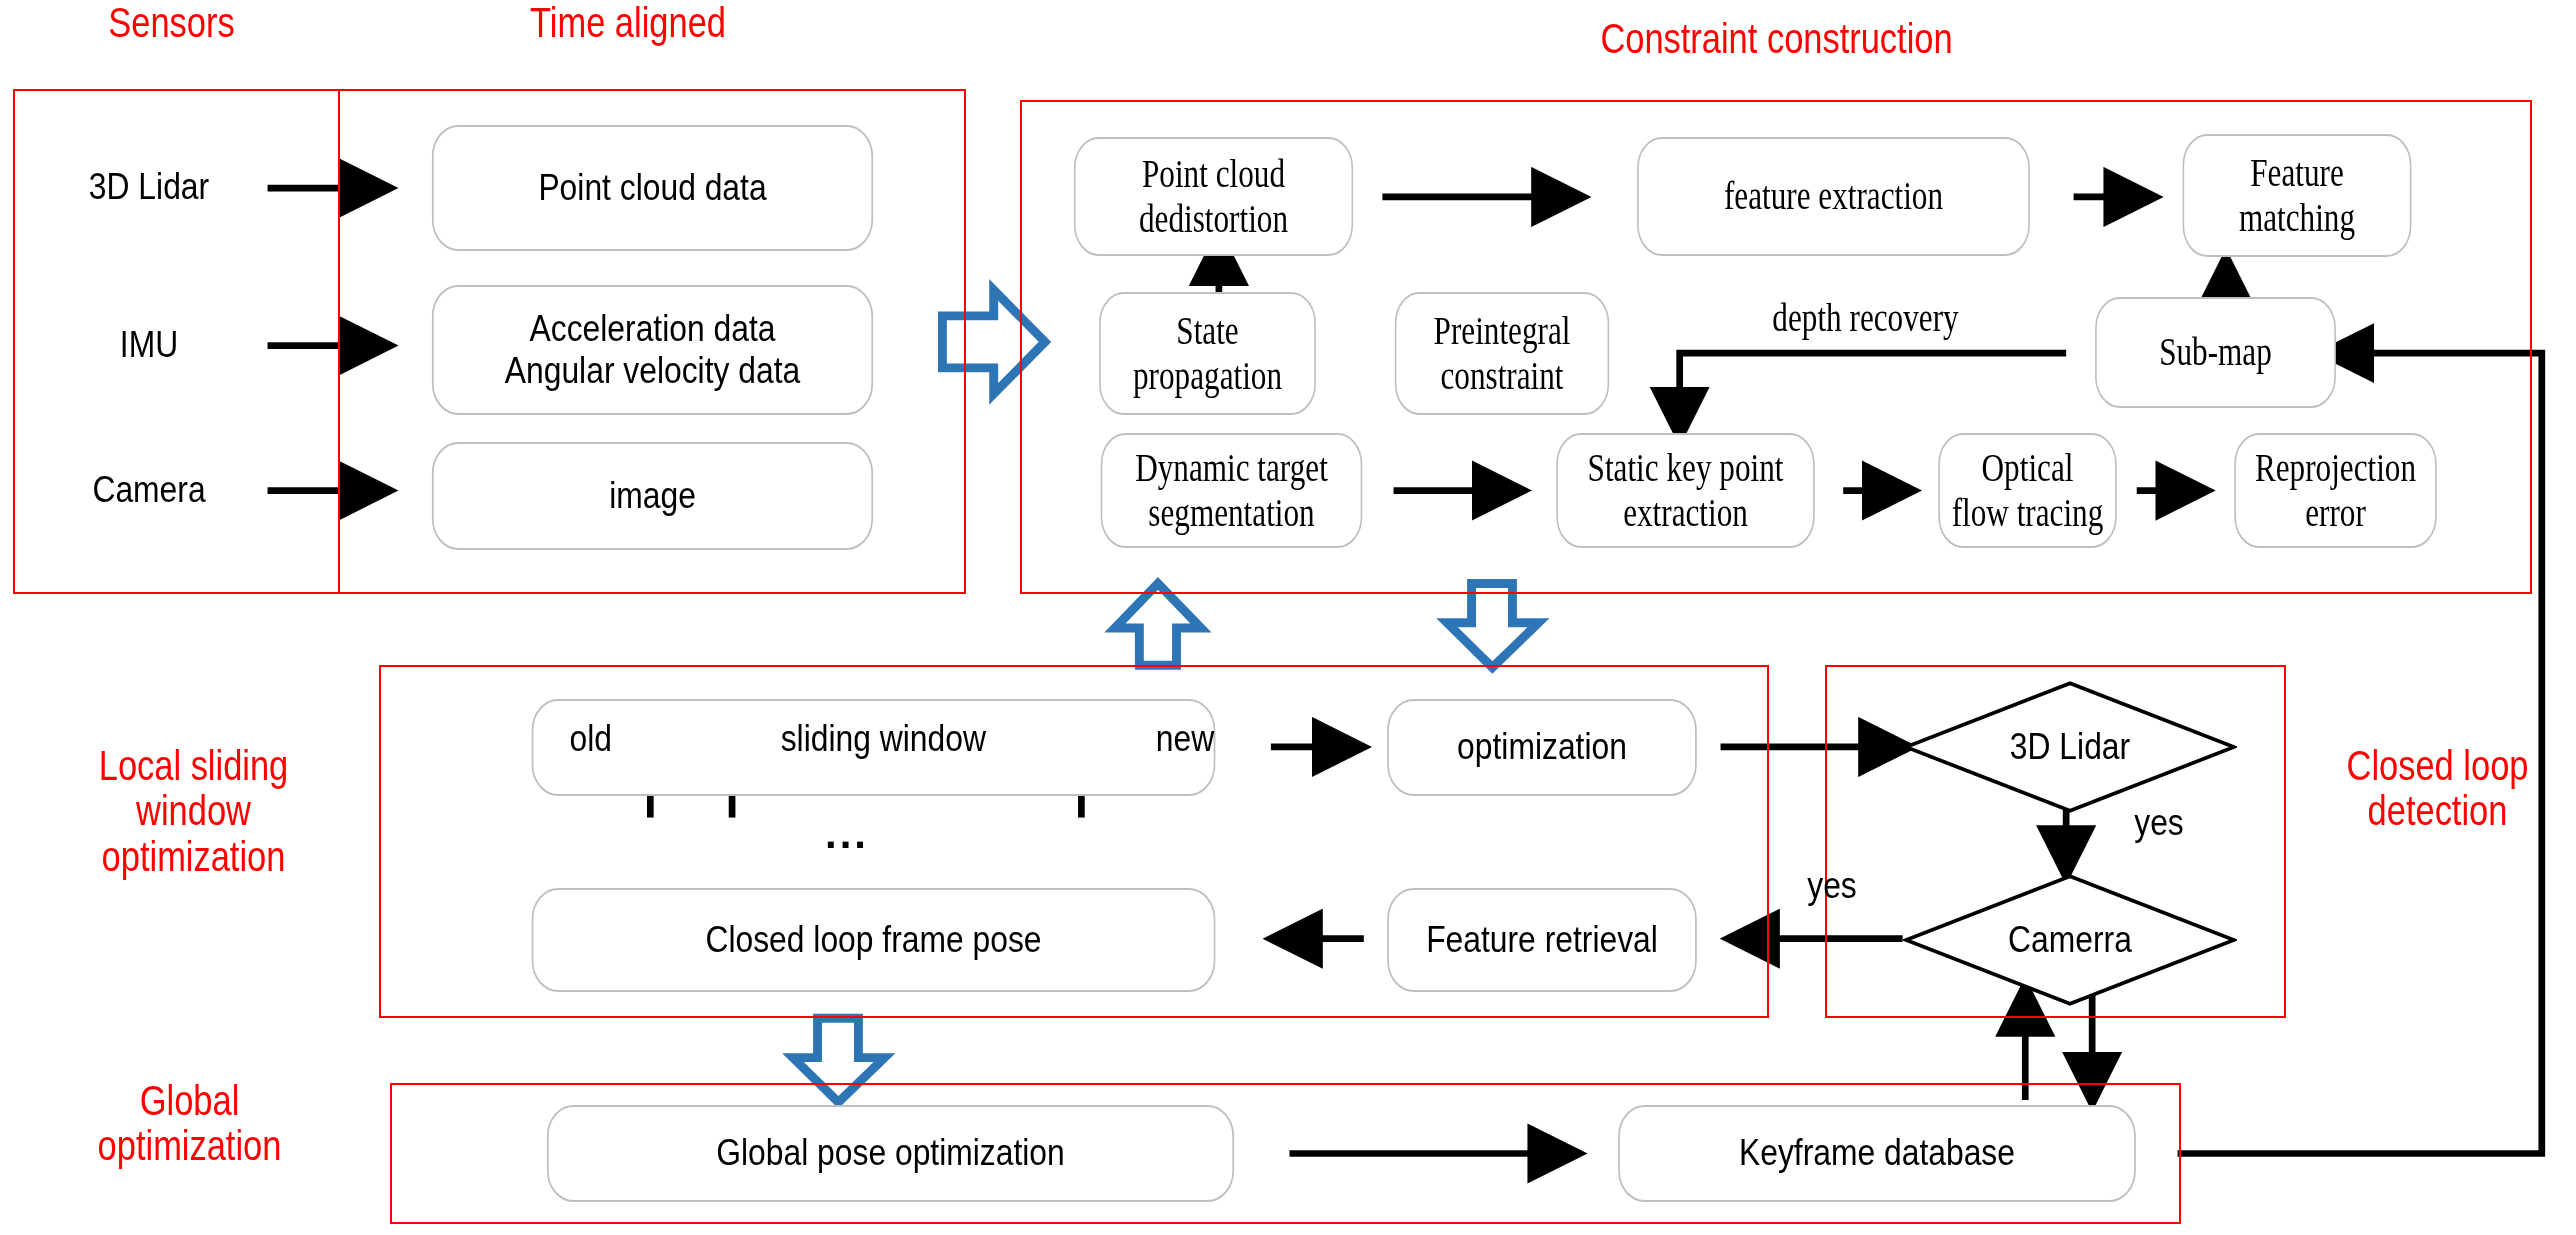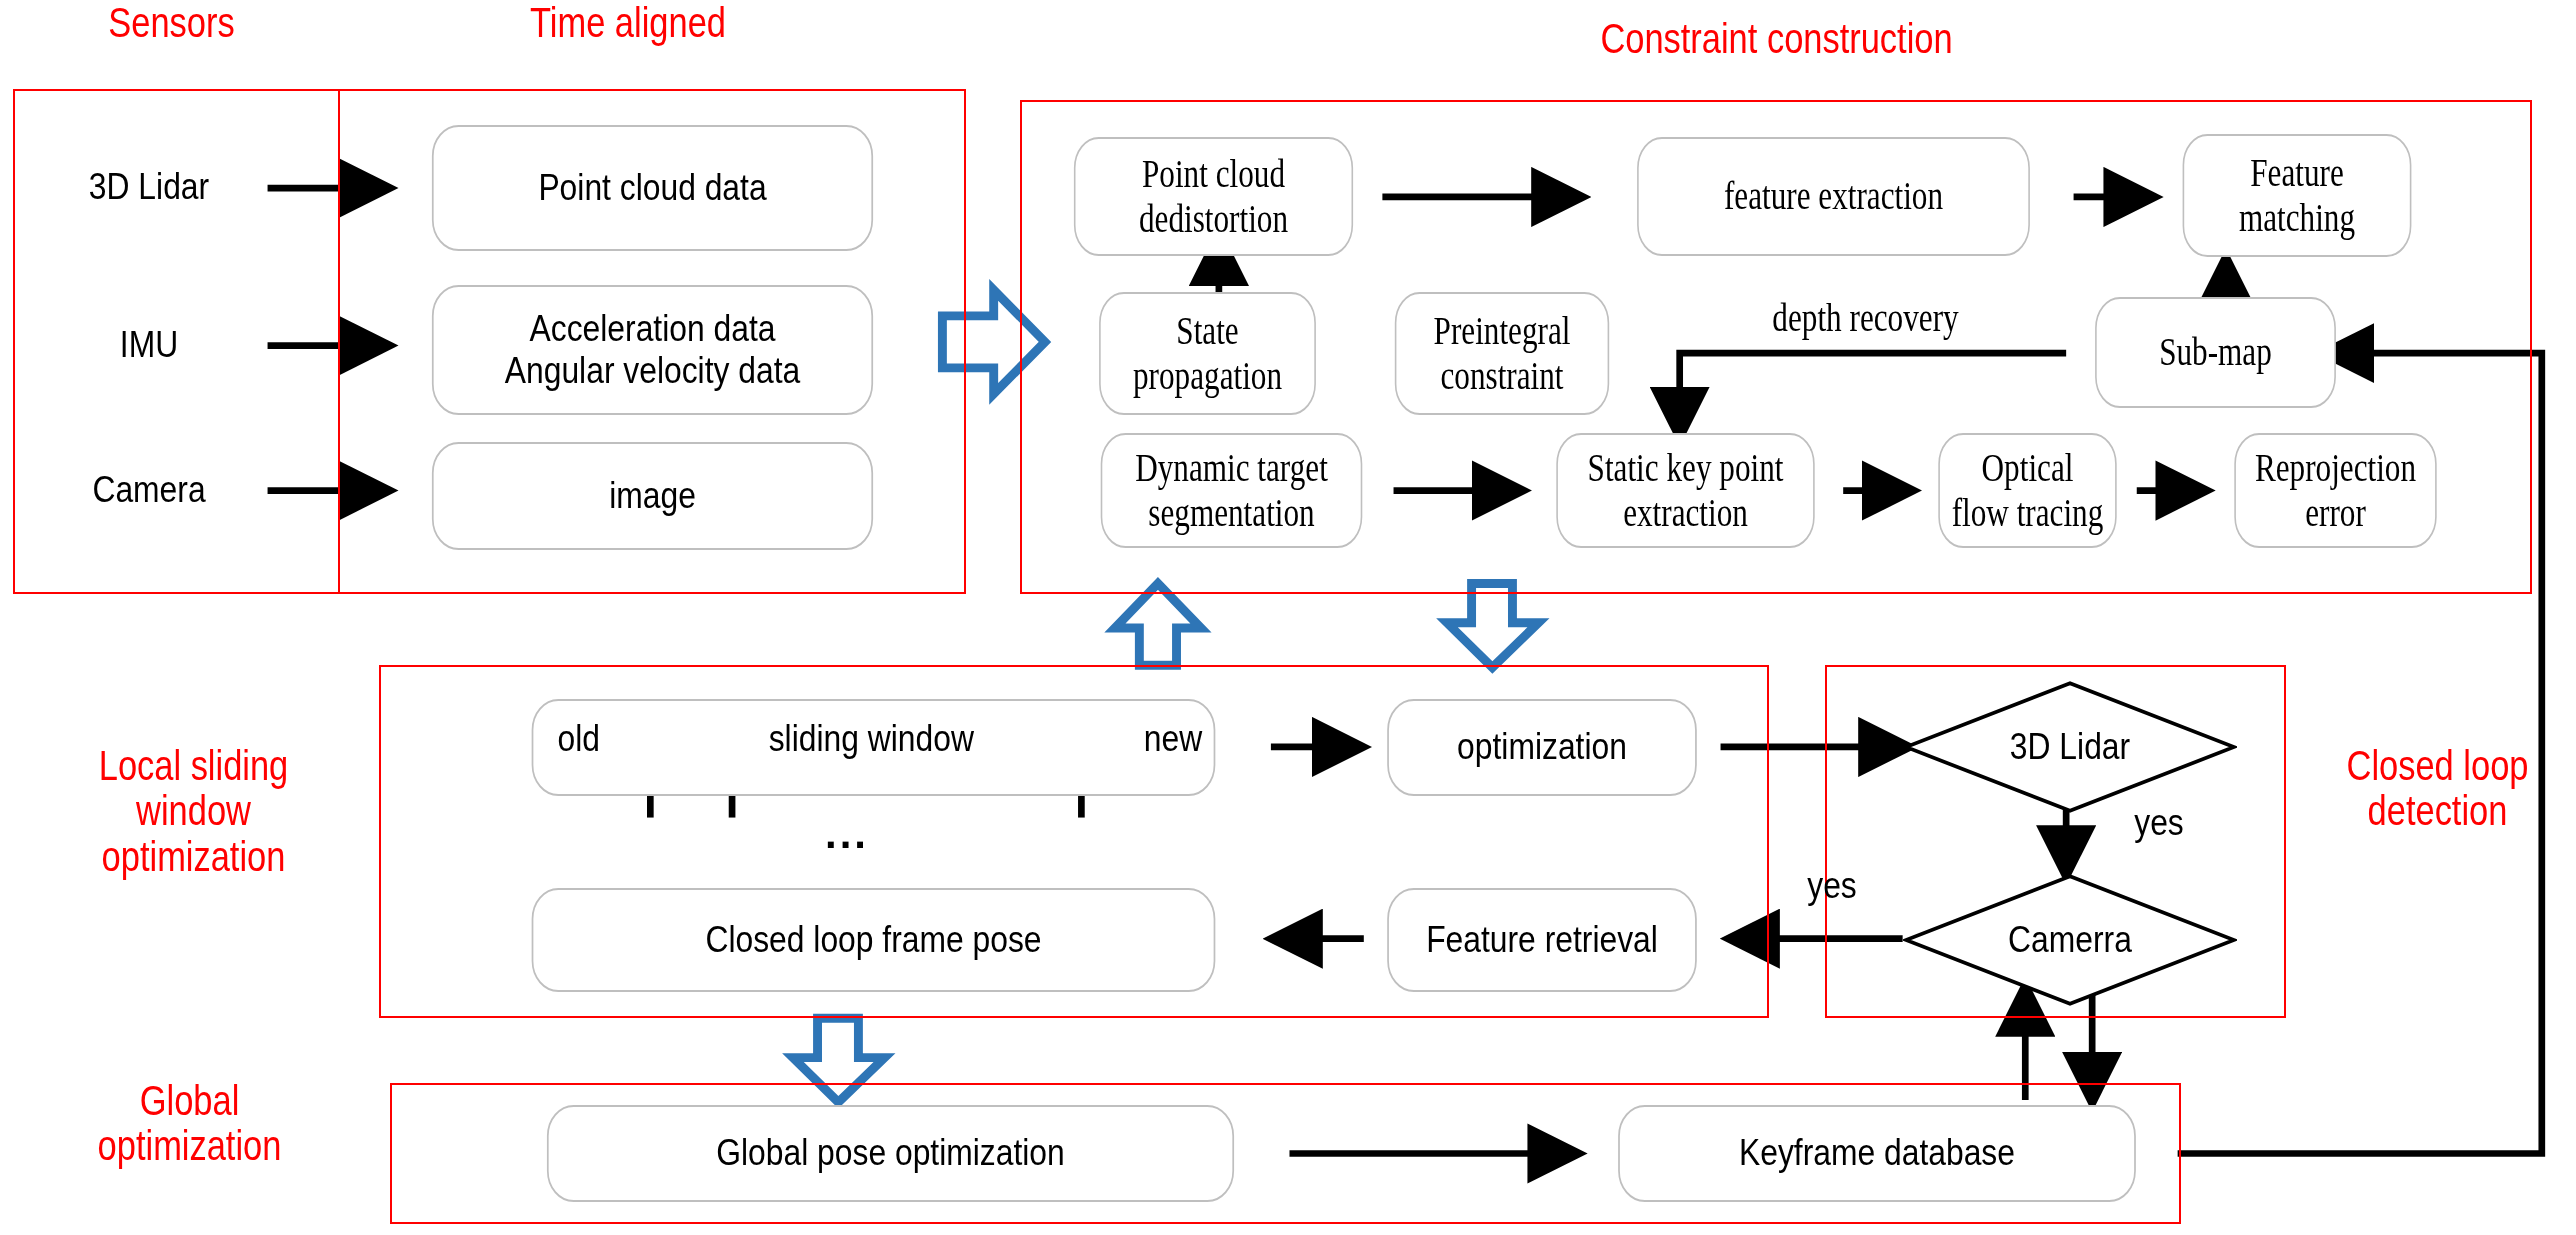--- a/index.html
+++ b/index.html
@@ -146,21 +146,21 @@
   <div class="rbox serif" style="left:1068px;top:433px;width:327px;height:115px;">Dynamic target
 segmentation</div>
   <div class="rbox serif" style="left:1524px;top:433px;width:323px;height:115px;">Static key point
 extraction</div>
   <div class="rbox serif" style="left:1916px;top:433px;width:223px;height:115px;">Optical
 flow tracing</div>
   <div class="rbox serif" style="left:2209px;top:433px;width:253px;height:115px;">Reprojection
 error</div>
 
   <div class="rbox sans" style="left:476px;top:699px;width:795px;height:97px;"></div>
-  <div class="sw-row" style="left:524px;top:699px;width:713px;height:80px;padding:0 30px;">
+  <div class="sw-row" style="left:536px;top:699px;width:713px;height:80px;padding:0 30px;">
     <span class="sw-item">old</span>
     <span class="sw-item">sliding window</span>
     <span class="sw-item">new</span>
   </div>
 
   <div class="dots" style="left:825px;top:810px;">...</div>
 
   <div class="rbox sans" style="left:476px;top:888px;width:795px;height:104px;">Closed loop frame pose</div>
 
   <div class="rbox sans" style="left:1362px;top:699px;width:360px;height:97px;">optimization</div>

